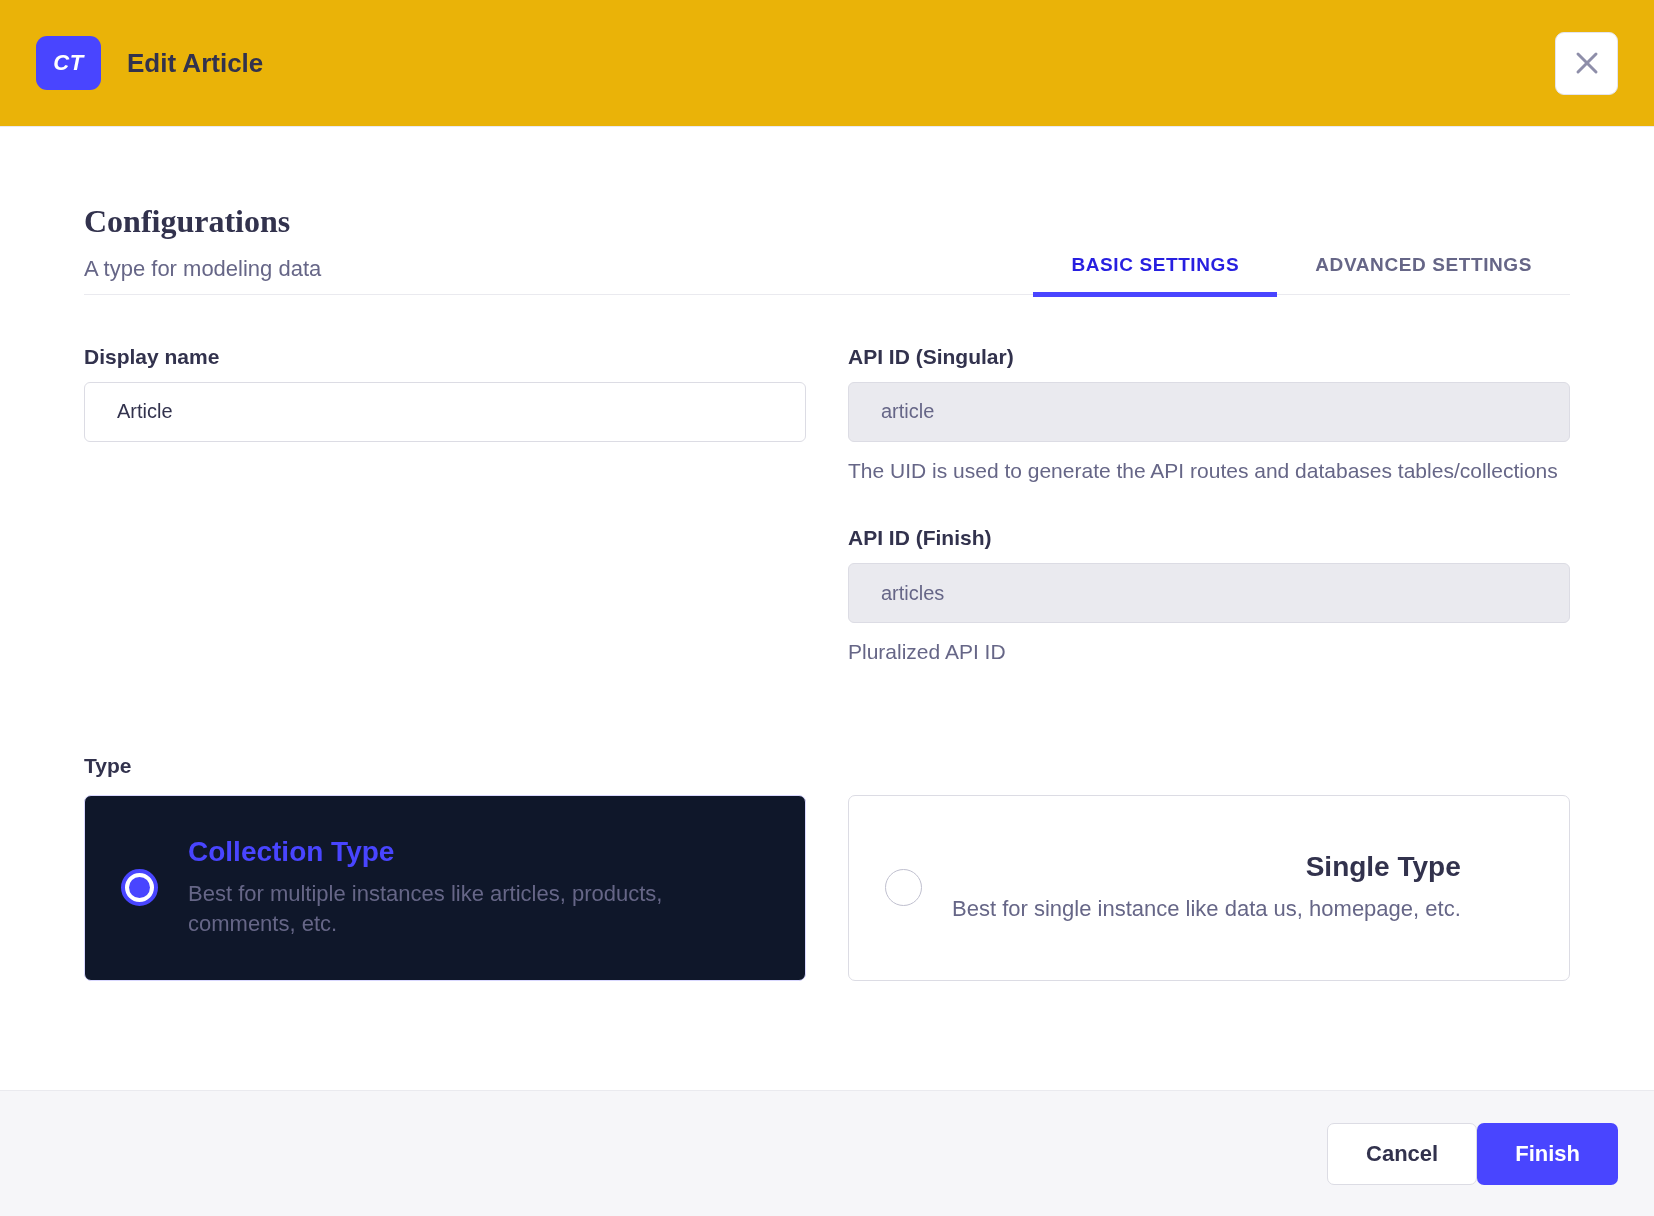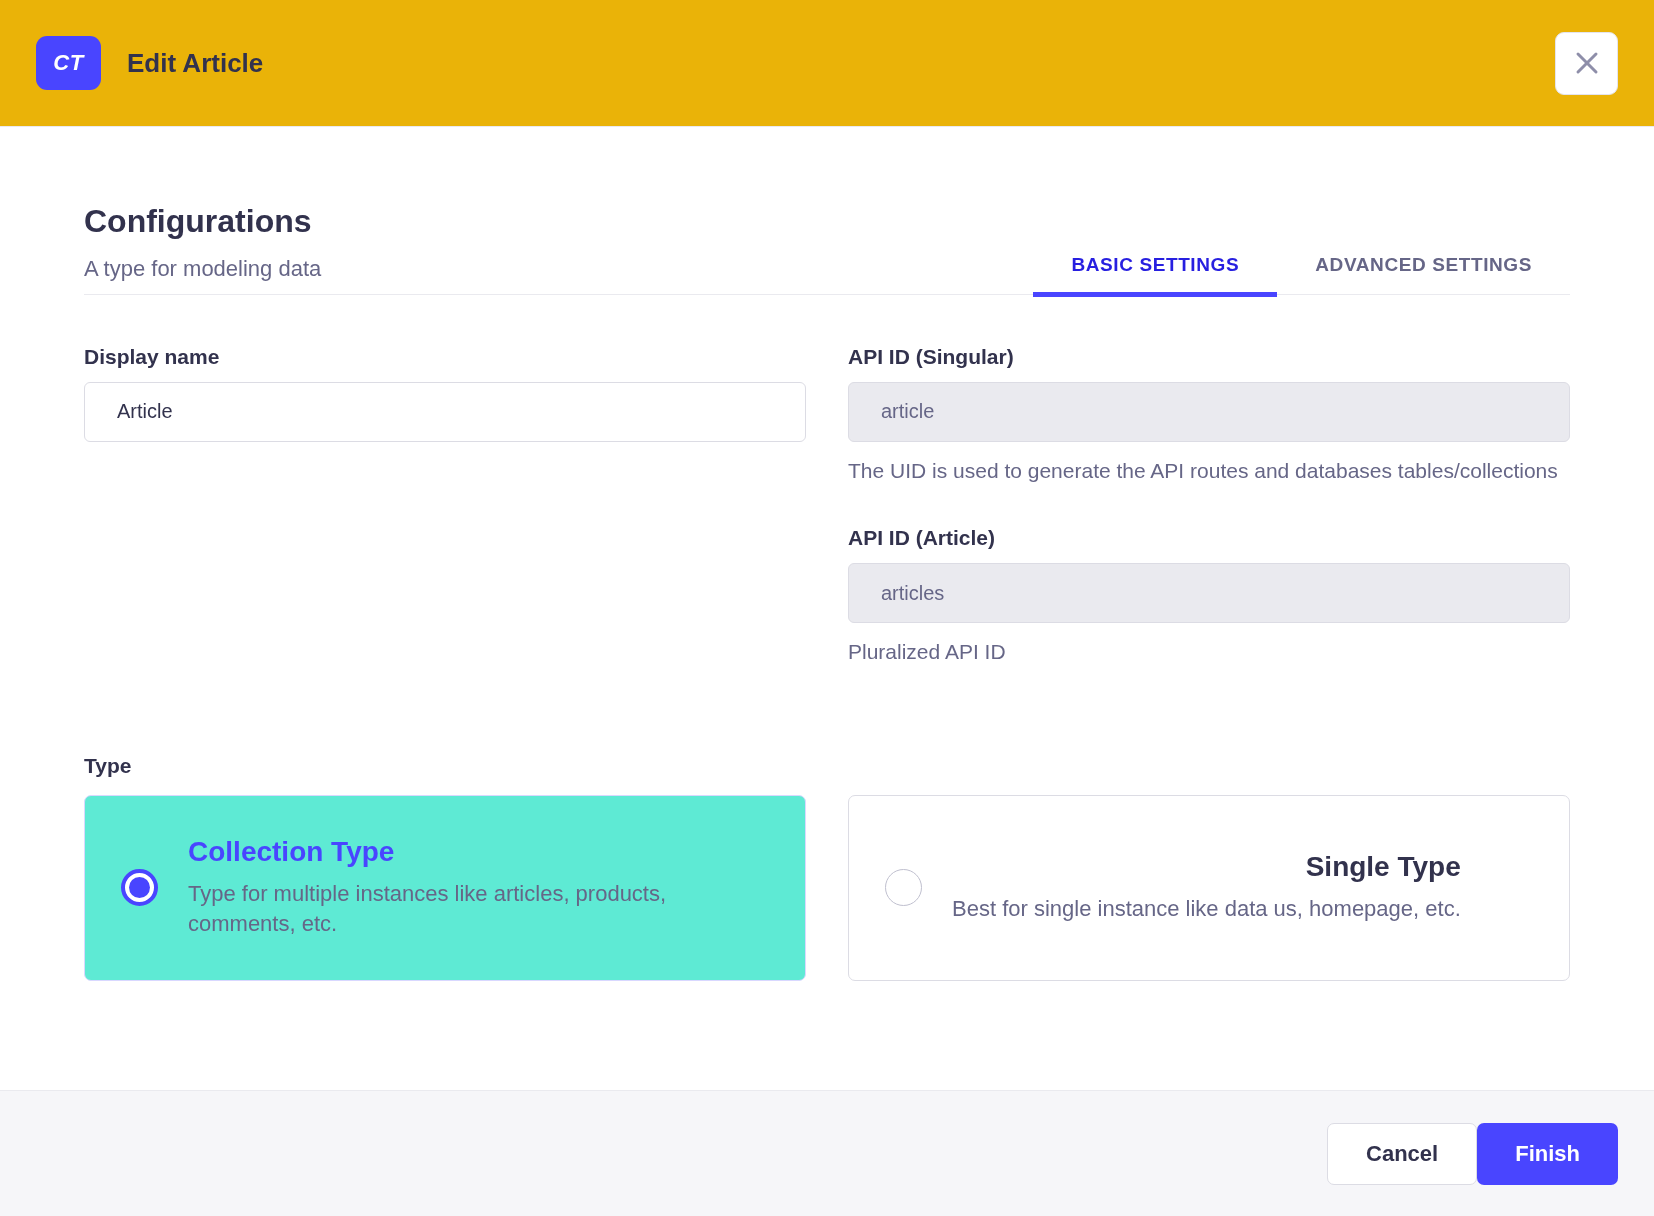--- a/index.html
+++ b/index.html
@@ -68,20 +68,21 @@
     display: flex;
     justify-content: space-between;
     align-items: flex-end;
     border-bottom: 1px solid #eaeaef;
   }
   .page-title {
     font-size: 32px;
     font-weight: bold;
     line-height: 1.15;
     color: #32324d;
+    font-family: Liberation Serif, serif;
   }
   .page-subtitle {
     margin-top: 16px;
     padding-bottom: 12px;
     font-size: 22px;
     color: #666687;
   }
   .tabs { display: flex; }
   .tab {
     position: relative;
@@ -151,21 +152,21 @@
   }
   .type-card {
     height: 186px;
     border-radius: 7px;
     display: flex;
     align-items: center;
     padding: 0 40px 0 36px;
     cursor: pointer;
   }
   .type-card.selected {
-    background: #5eead4;
+    background: #0f172a;
     border: 1px solid #d9d8ff;
   }
   .type-card.unselected {
     background: #ffffff;
     border: 1px solid #dcdce4;
     text-align: right;
   }
   .radio {
     flex: 0 0 auto;
     width: 37px;
@@ -279,38 +280,38 @@
     </div>
 
     <div>
       <div class="field">
         <label class="field-label">API ID (Singular)</label>
         <input class="text-input disabled" type="text" readonly="" value="article" style="">
         <p class="field-hint">The UID is used to generate the API routes and databases tables/collections</p>
       </div>
 
       <div class="field">
-        <label class="field-label">API ID (Article)</label>
+        <label class="field-label">API ID (Finish)</label>
         <input class="text-input disabled" type="text" readonly="" value="articles" style="">
         <p class="field-hint">Pluralized API ID</p>
       </div>
     </div>
   </div>
 
   <div class="type-section">
     <span class="field-label">Type</span>
     <div class="cards-grid">
 
       <div class="type-card selected">
         <span class="radio checked">
           <span class="radio-dot"></span>
         </span>
         <div>
           <div class="card-title">Collection Type</div>
-          <div class="card-desc">Type for multiple instances like articles, products, comments, etc.</div>
+          <div class="card-desc">Best for multiple instances like articles, products, comments, etc.</div>
         </div>
       </div>
 
       <div class="type-card unselected">
         <span class="radio unchecked"></span>
         <div>
           <div class="card-title">Single Type</div>
           <div class="card-desc">Best for single instance like data us, homepage, etc.</div>
         </div>
       </div>

